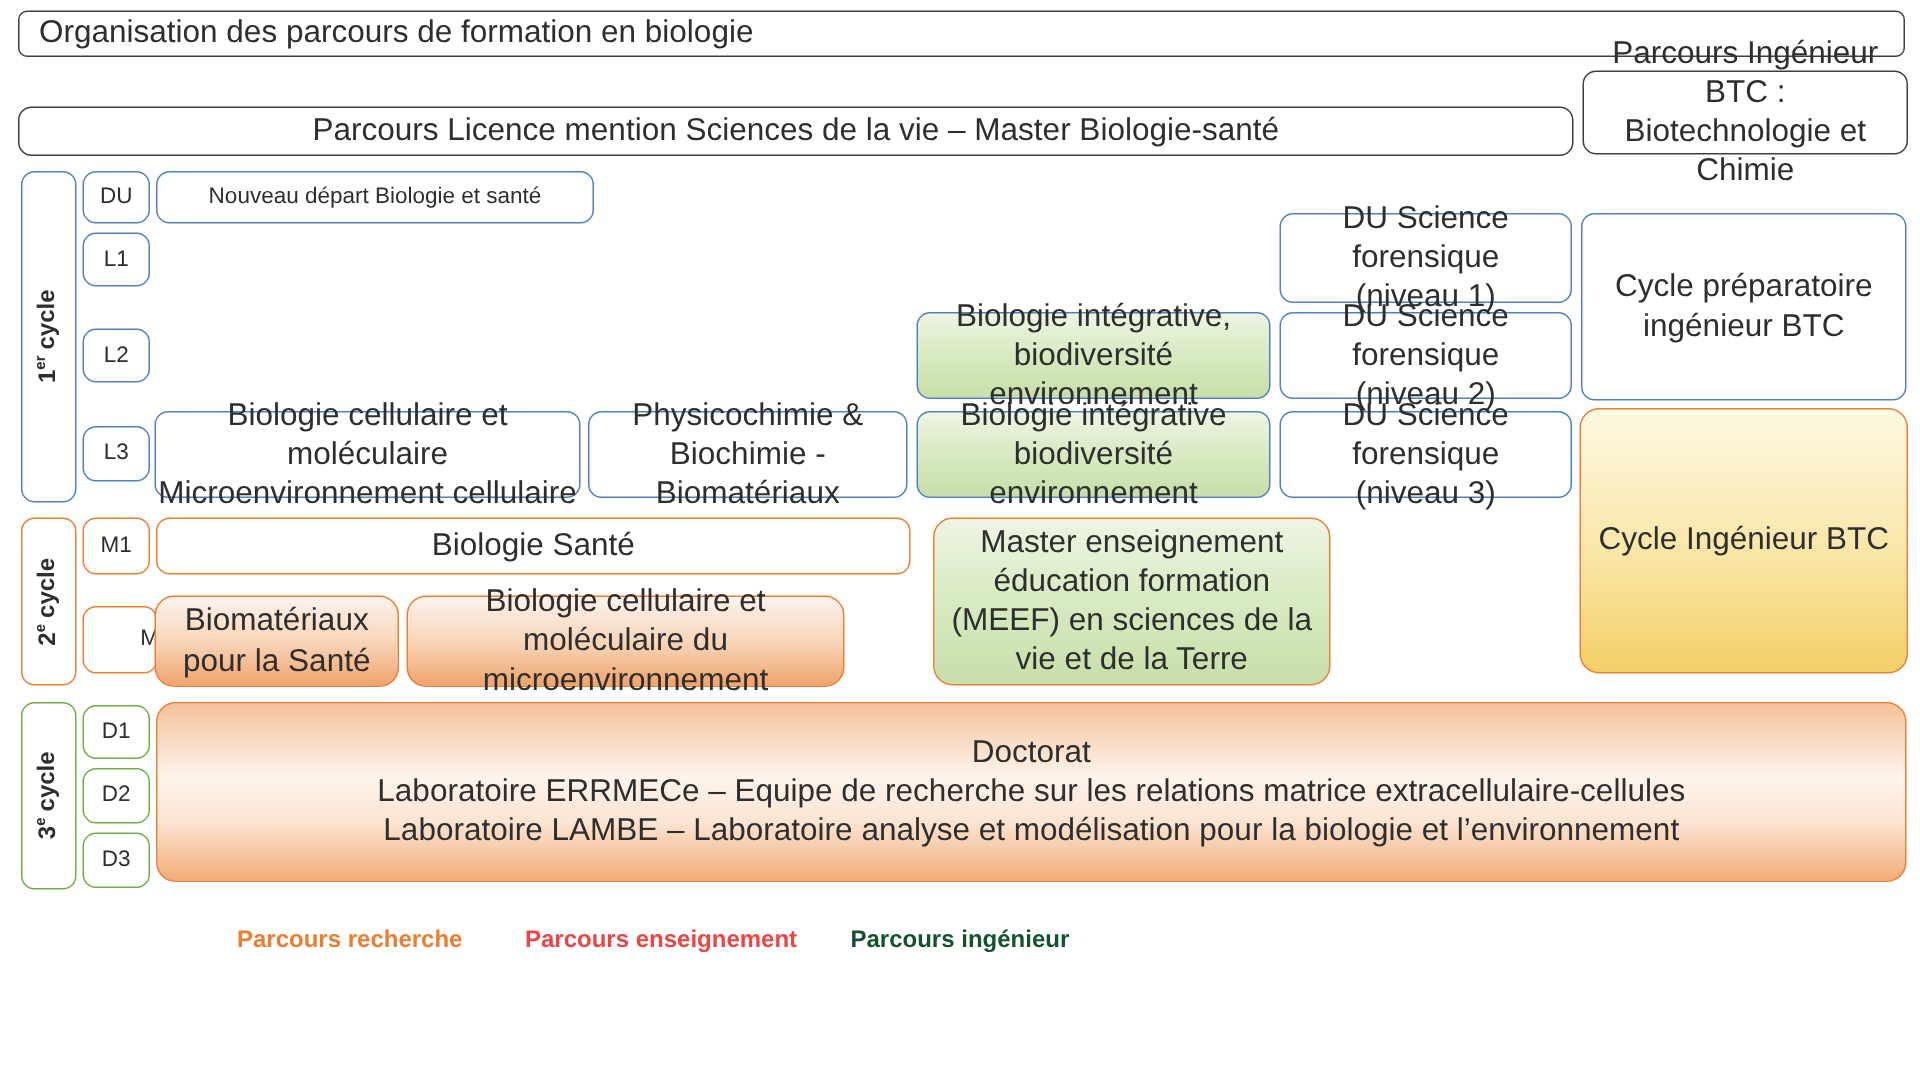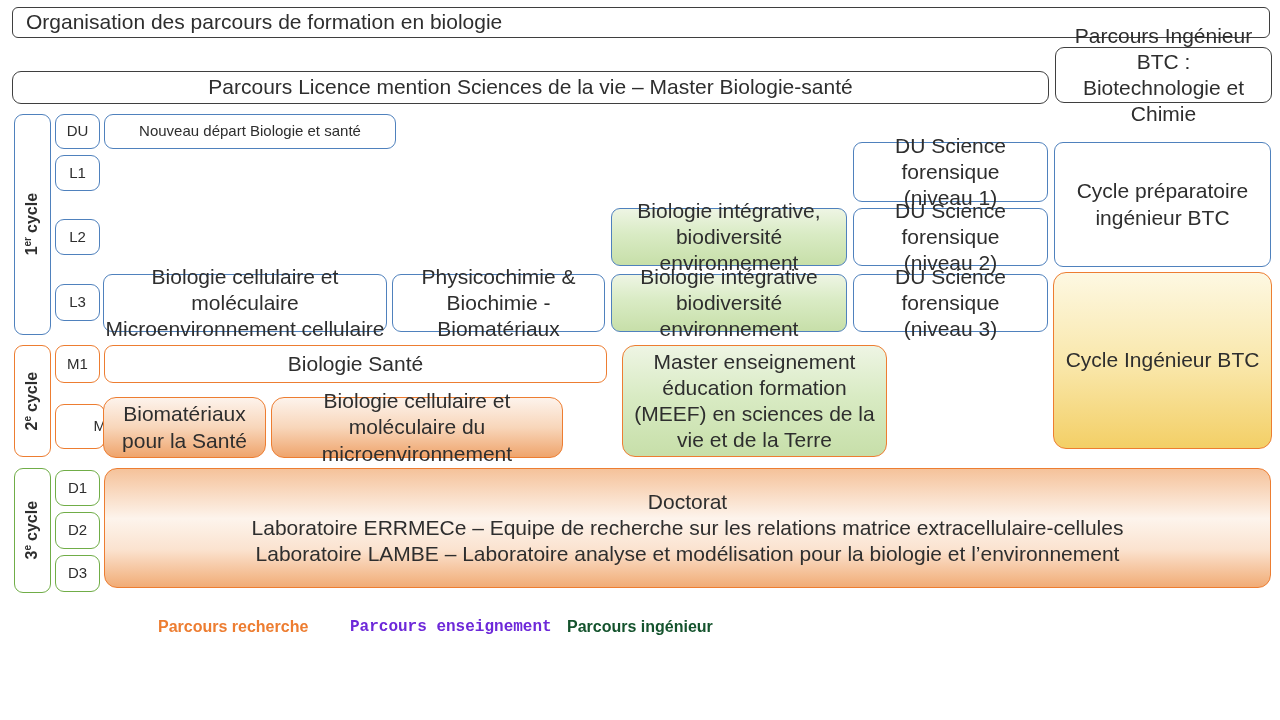--- a/index.html
+++ b/index.html
@@ -53,21 +53,21 @@
   }
   .cycle-label .word { margin-left: 4px; }
 
   .legend-item {
     position: absolute;
     font-size: 16px;
     font-weight: bold;
     white-space: nowrap;
   }
   .lg-recherche    { color: #ED7D31; }
-  .lg-enseignement { color: #6d28d9; font-family: Liberation Mono, monospace; }
+  .lg-enseignement { color: #ef4444; }
   .lg-ingenieur    { color: #14532d; }
 </style>
 </head>
 <body>
 
 <div id="canvas">
 
   <div class="box b-dark r6 left-align fs16" style="left:12px; top:7px; width:1258px; height:31px;">Organisation des parcours de formation en biologie</div>
 
   <div class="box b-dark fs16" style="left:12px; top:71px; width:1037px; height:33px;">Parcours Licence mention Sciences de la vie – Master Biologie-santé</div>

